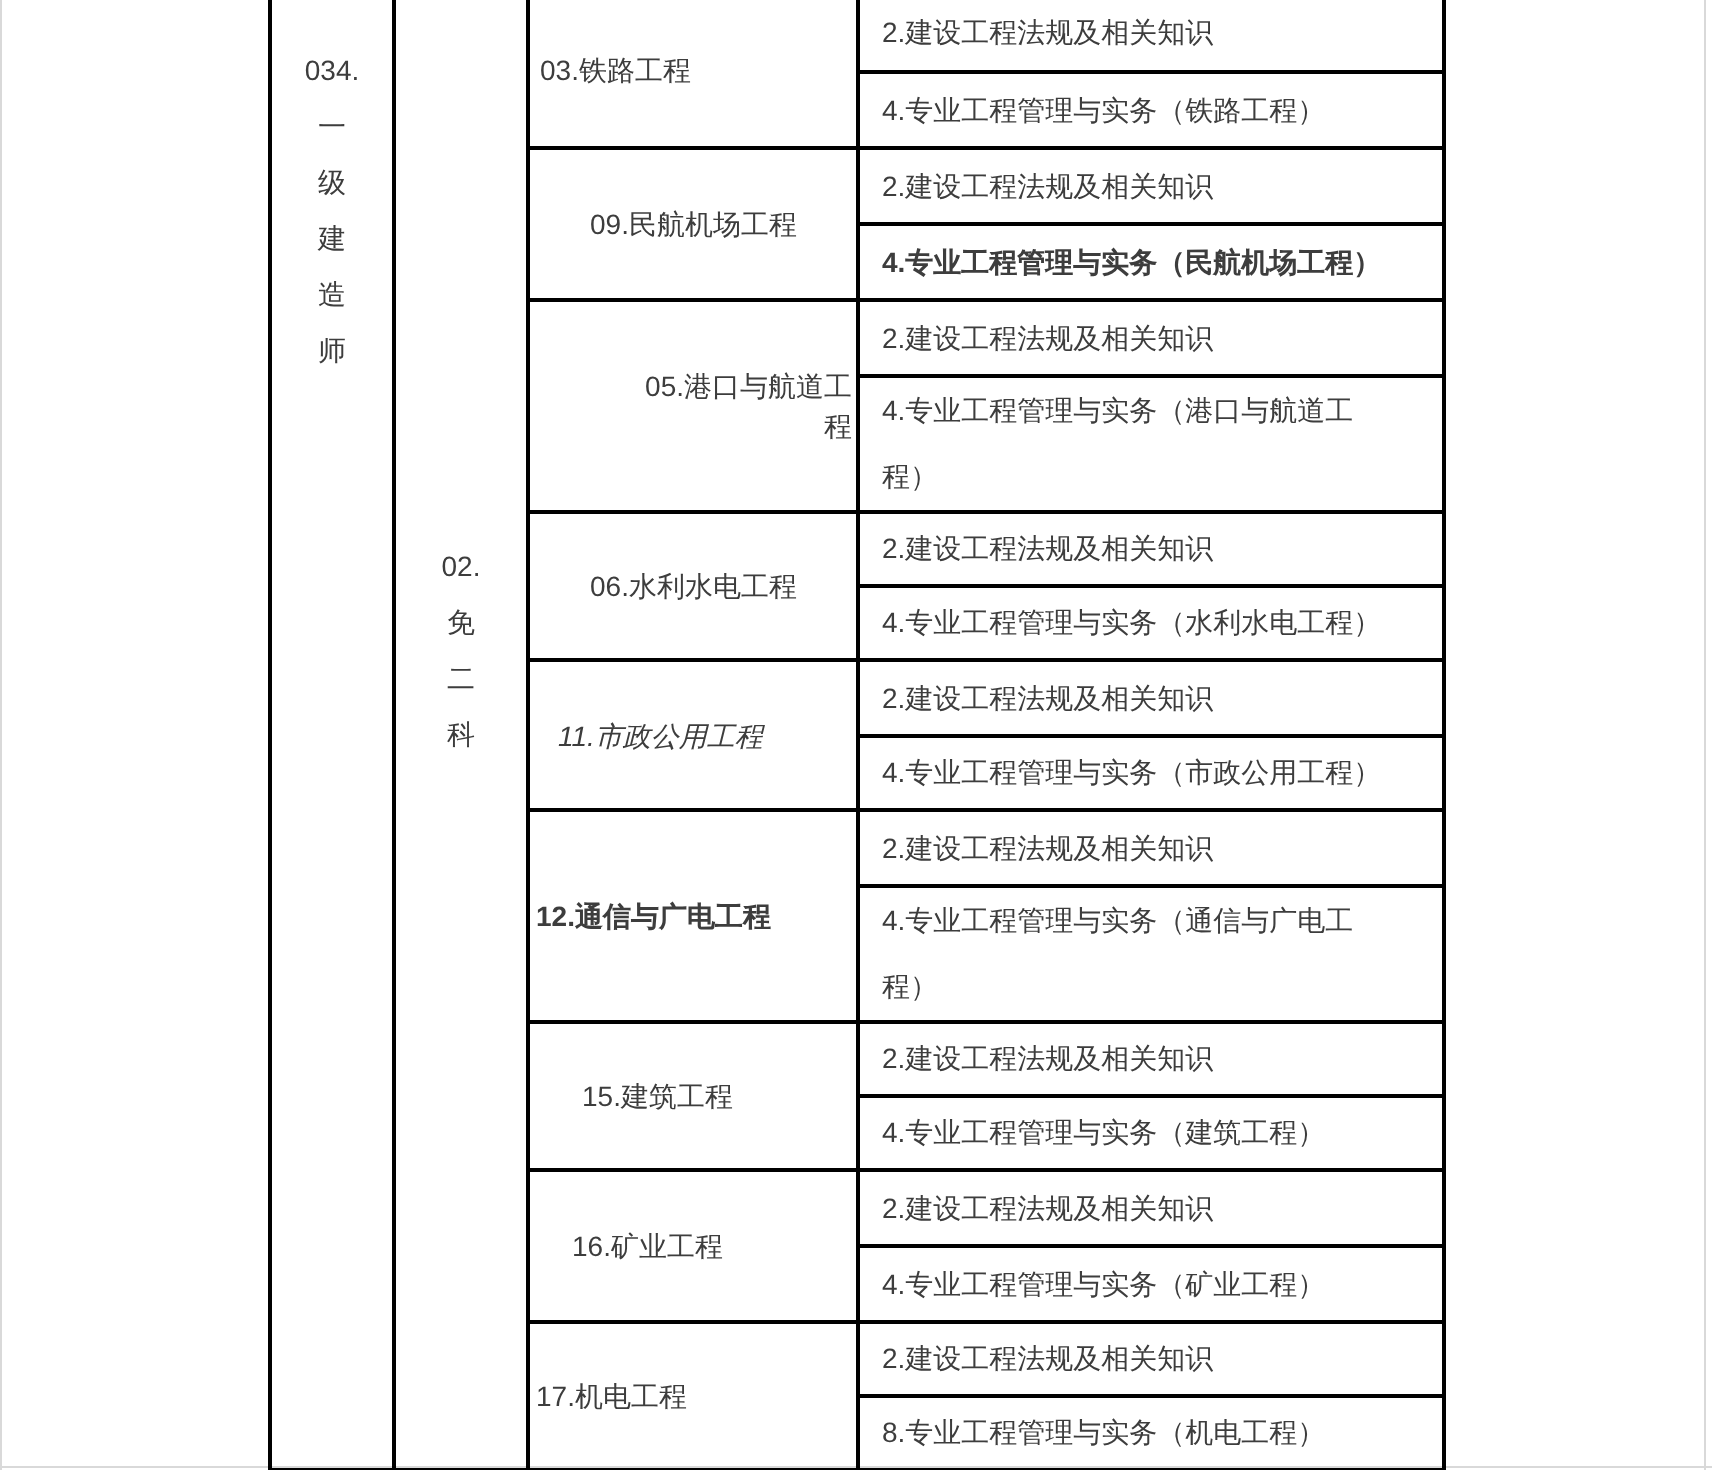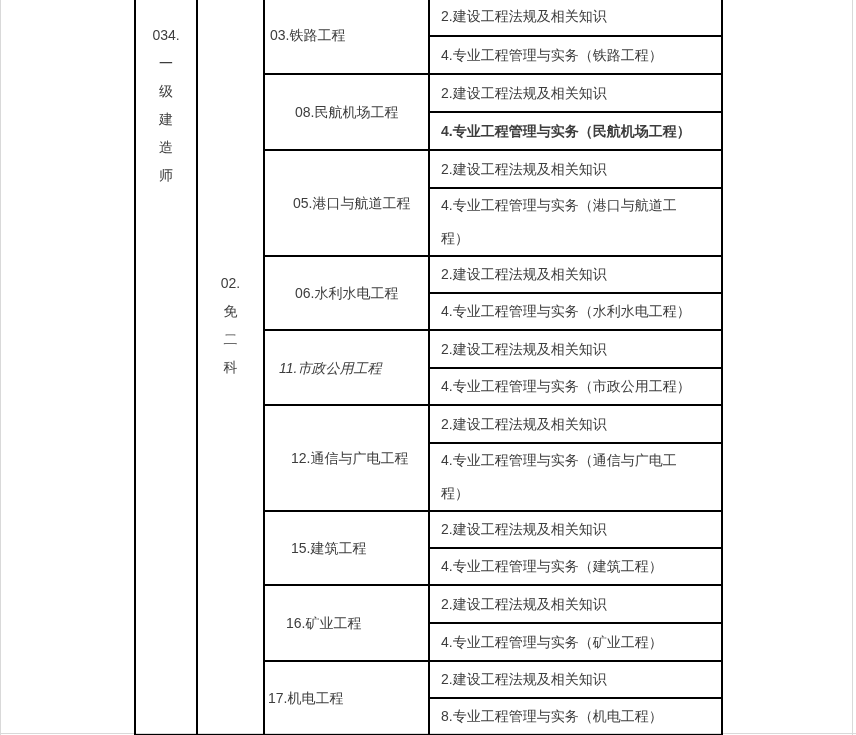--- a/index.html
+++ b/index.html
@@ -96,29 +96,29 @@
 二
 科</td>
         <td class="major-cell" rowspan="2" style="padding-left:5px;">03.铁路工程</td>
         <td class="subject-cell">2.建设工程法规及相关知识</td>
       </tr>
       <tr style="height:38px;">
         <td class="subject-cell">4.专业工程管理与实务（铁路工程）</td>
       </tr>
 
       <tr style="height:38px;">
-        <td class="major-cell" rowspan="2" style="padding-left:30px;">08.民航机场工程</td>
+        <td class="major-cell" rowspan="2" style="padding-left:30px;">09.民航机场工程</td>
         <td class="subject-cell">2.建设工程法规及相关知识</td>
       </tr>
       <tr style="height:38px;font-weight:bold;">
         <td class="subject-cell">4.专业工程管理与实务（民航机场工程）</td>
       </tr>
 
       <tr style="height:38px;">
-        <td class="major-cell" rowspan="2" style="padding-left:28px;">05.港口与航道工程</td>
+        <td class="major-cell" rowspan="2" style="padding-left:44px;text-align:right;">05.港口与航道工程</td>
         <td class="subject-cell">2.建设工程法规及相关知识</td>
       </tr>
       <tr style="height:67px;">
         <td class="subject-cell">4.专业工程管理与实务（港口与航道工程）</td>
       </tr>
 
       <tr style="height:37px;">
         <td class="major-cell" rowspan="2" style="padding-left:30px;margin-top:24px;">06.水利水电工程</td>
         <td class="subject-cell">2.建设工程法规及相关知识</td>
       </tr>
@@ -128,21 +128,21 @@
 
       <tr style="height:38px;">
         <td class="major-cell" rowspan="2" style="padding-left:14px;font-style:italic;">11.市政公用工程</td>
         <td class="subject-cell">2.建设工程法规及相关知识</td>
       </tr>
       <tr style="height:37px;">
         <td class="subject-cell">4.专业工程管理与实务（市政公用工程）</td>
       </tr>
 
       <tr style="height:38px;">
-        <td class="major-cell" rowspan="2" style="padding-left:26px;">12.通信与广电工程</td>
+        <td class="major-cell" rowspan="2" style="padding-left:3px;font-weight:bold;">12.通信与广电工程</td>
         <td class="subject-cell">2.建设工程法规及相关知识</td>
       </tr>
       <tr style="height:67px;">
         <td class="subject-cell">4.专业工程管理与实务（通信与广电工程）</td>
       </tr>
 
       <tr style="height:37px;">
         <td class="major-cell" rowspan="2" style="padding-left:26px;margin-left:39px;">15.建筑工程</td>
         <td class="subject-cell">2.建设工程法规及相关知识</td>
       </tr>

